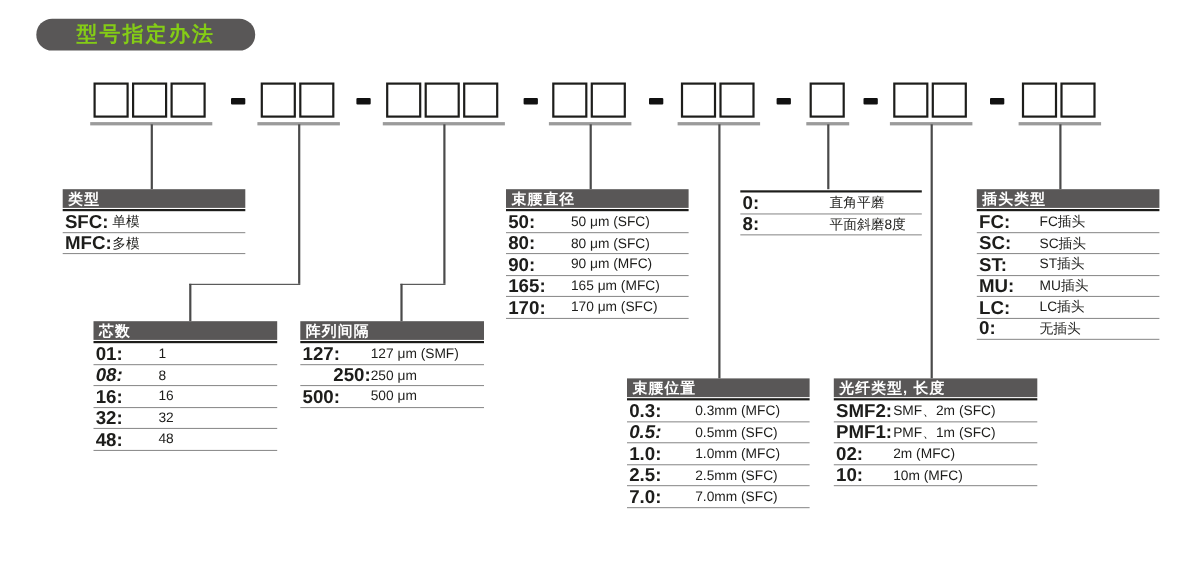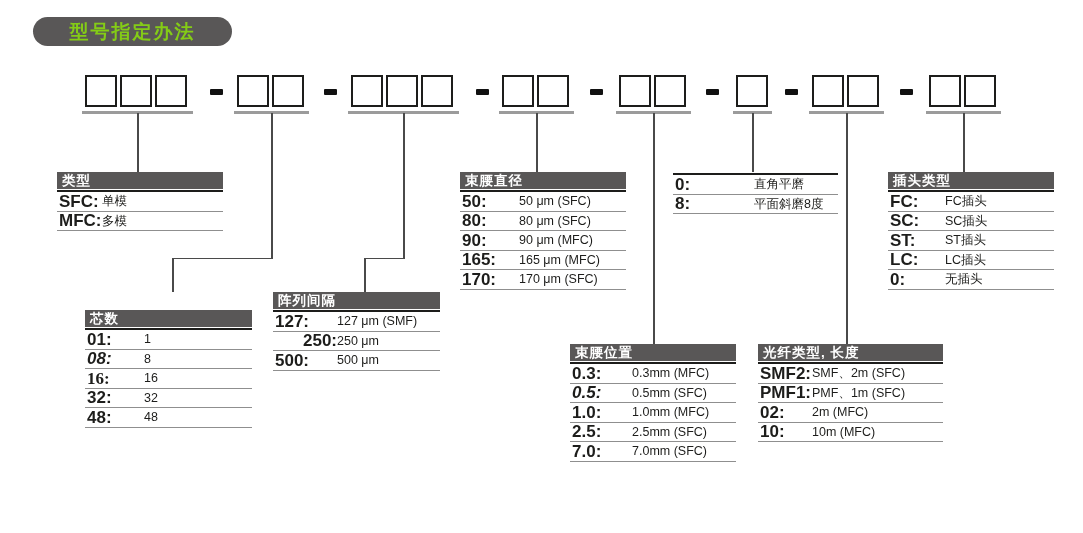--- a/index.html
+++ b/index.html
@@ -116,33 +116,33 @@
       <div class="hdline"></div>
       <div class="row">
         <span class="code" style="width: 43px;">SFC:</span>
         <span class="val">单模</span>
       </div>
       <div class="row">
         <span class="code" style="width: 43px;">MFC:</span>
         <span class="val">多模</span>
       </div>
     </div>
-  <div class="tbl" style="left:85px;top:310px;width:167px;">
+  <div class="tbl" style="left:85px;top:292px;width:167px;">
       <div class="hd">芯数</div>
       <div class="hdline"></div>
       <div class="row">
         <span class="code" style="width: 57px;">01:</span>
         <span class="val">1</span>
       </div>
       <div class="row">
         <span class="code" style="width: 57px; font-style: italic;">08:</span>
         <span class="val">8</span>
       </div>
       <div class="row">
-        <span class="code" style="width: 57px; font-family: Liberation Serif, serif;">16:</span>
+        <span class="code" style="width: 57px;">16:</span>
         <span class="val">16</span>
       </div>
       <div class="row">
         <span class="code" style="width: 57px;">32:</span>
         <span class="val">32</span>
       </div>
       <div class="row">
         <span class="code" style="width: 57px;">48:</span>
         <span class="val">48</span>
       </div>
@@ -207,20 +207,24 @@
       </div>
       <div class="row">
         <span class="code" style="width: 55px;">SC:</span>
         <span class="val">SC插头</span>
       </div>
       <div class="row">
         <span class="code" style="width: 55px;">ST:</span>
         <span class="val">ST插头</span>
       </div>
       <div class="row">
+        <span class="code" style="width: 55px;">MU:</span>
+        <span class="val">MU插头</span>
+      </div>
+      <div class="row">
         <span class="code" style="width: 55px;">LC:</span>
         <span class="val">LC插头</span>
       </div>
       <div class="row">
         <span class="code" style="width: 55px;">0:</span>
         <span class="val">无插头</span>
       </div>
     </div>
   <div class="tbl" style="left:570px;top:344px;width:166px;">
       <div class="hd">束腰位置</div>

